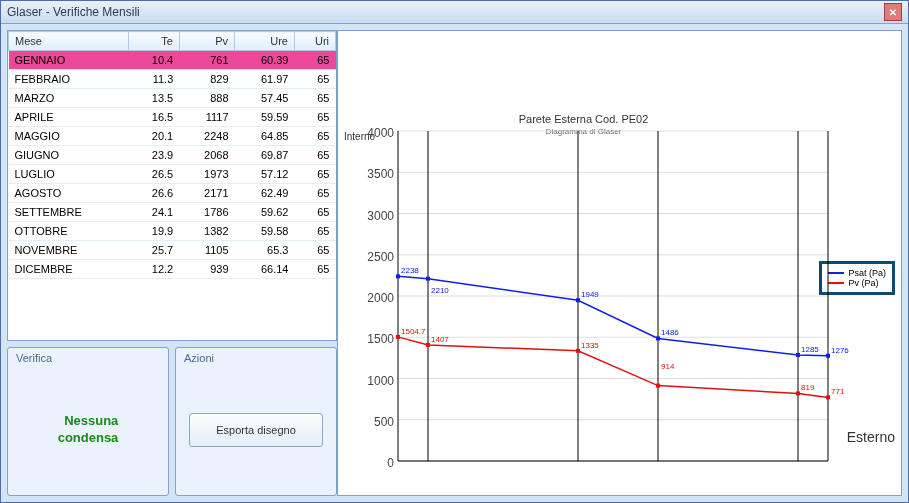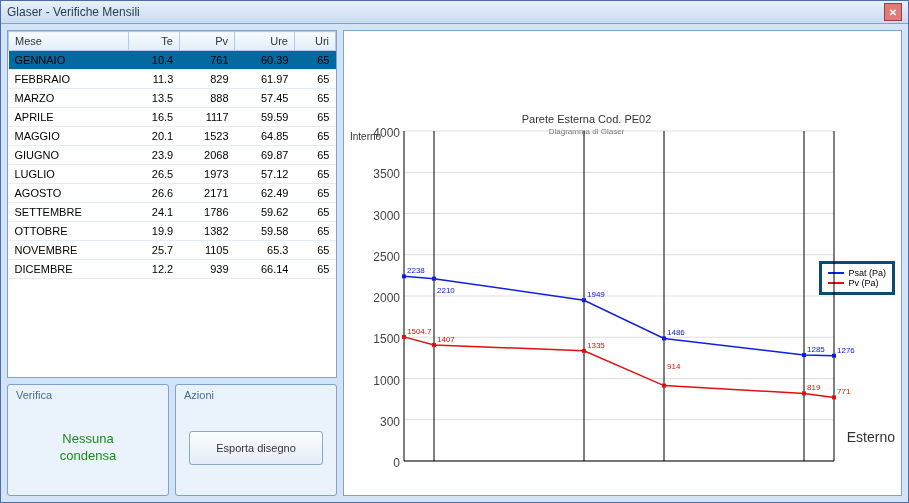--- a/index.html
+++ b/index.html
@@ -1,35 +1,35 @@
 <!DOCTYPE html>
 <html><head>
 <meta charset="utf-8">
 <style>
 html,body{margin:0;padding:0;font-family:Tahoma,Arial,sans-serif;font-size:11px;background:#d4e4f7;width:909px;height:503px;overflow:hidden}
 .window{width:909px;height:503px;display:flex;flex-direction:column;background:#d4e4f7;border:1px solid #4b6ea9;box-sizing:border-box}
 .titlebar{height:22px;background:linear-gradient(#e9f1fb,#c9dbf1);display:flex;align-items:center;padding:0 6px;border-bottom:1px solid #7da2ce;color:#2b3c55;font-size:12px}
 .titlebar .title{flex:1}
 .titlebar .close{width:16px;height:16px;background:#e07b7b;border:1px solid #a23b3b;display:flex;align-items:center;justify-content:center;color:#fff;font-weight:bold;font-size:10px;cursor:pointer}
-.content{flex:1;display:flex;gap:6px;padding:6px;box-sizing:border-box}
+.content{flex:1;display:flex;padding:6px;box-sizing:border-box}
 .left{width:330px;display:flex;flex-direction:column;gap:6px}
 .right{flex:1;background:#fff;border:1px solid #7da2ce;position:relative}
 .tablewrap{flex:1;background:#fff;border:1px solid #7da2ce;overflow:auto}
 table{width:100%;border-collapse:collapse;font-size:11px}
 th{background:linear-gradient(#f7fbff,#e1edfa);border:1px solid #b5cae1;padding:3px 6px;font-weight:normal;color:#333}
 th.left-al{text-align:left}
 th.right-al{text-align:right}
 td{border-bottom:1px solid #e3ecf7;padding:3px 6px}
 td.r{text-align:right}
-tr.sel td{background:#0369a1}
-.bottom-panels{display:flex;gap:6px;height:112px}
+tr.sel td{background:#ec4899}
+.bottom-panels{display:flex;gap:6px;height:149px}
 .panel{flex:1;background:#eaf2fb;border:1px solid #7da2ce;border-radius:3px;padding:4px 8px;box-sizing:border-box;display:flex;flex-direction:column}
 .panel-title{color:#4a6a94;font-size:11px;margin-bottom:4px}
 .panel-body{flex:1;display:flex;align-items:center;justify-content:center}
-.nessuna{color:#1b8a1b;font-weight:normal;text-align:center;font-size:13px;line-height:1.3}
+.nessuna{color:#1b8a1b;font-weight:bold;text-align:right;font-size:13px;line-height:1.3}
 .btn{background:linear-gradient(#fdfdfd,#e4edf8);border:1px solid #8aa8cc;border-radius:3px;padding:10px 26px;cursor:pointer;font-family:inherit;font-size:11px;color:#333}
 .chart-title{position:absolute;top:82px;left:0;right:72px;text-align:center;font-size:11px;color:#333}
 .chart-sub{position:absolute;top:96px;left:0;right:72px;text-align:center;font-size:8px;color:#666}
 .interno{position:absolute;top:100px;left:6px;font-size:10px;color:#333}
 .esterno{position:absolute;bottom:50px;right:6px;font-size:14px;color:#333}
 .legend{position:absolute;right:6px;top:230px;border:3px solid #0c4a6e;background:#fff;padding:4px 6px;font-size:9px}
 .legend-row{display:flex;align-items:center;gap:4px;white-space:nowrap}
 .lgline{width:16px;height:2px}
 .plot{position:absolute;left:60px;top:100px;width:430px;height:330px}
 .axis-label{position:absolute;font-size:12px;color:#444;text-align:right}
@@ -81,21 +81,21 @@
               <tr>
                 <td>APRILE</td>
                 <td class="r">16.5</td>
                 <td class="r">1117</td>
                 <td class="r">59.59</td>
                 <td class="r">65</td>
               </tr>
               <tr>
                 <td>MAGGIO</td>
                 <td class="r">20.1</td>
-                <td class="r">1523</td>
+                <td class="r">2248</td>
                 <td class="r">64.85</td>
                 <td class="r">65</td>
               </tr>
               <tr>
                 <td>GIUGNO</td>
                 <td class="r">23.9</td>
                 <td class="r">2068</td>
                 <td class="r">69.87</td>
                 <td class="r">65</td>
               </tr>
@@ -212,21 +212,21 @@
           </svg>
       </div>
       <div id="ylabels">
           <div class="axis-label" style="left: 26px; width: 30px; top: 95px;">4000</div>
           <div class="axis-label" style="left: 26px; width: 30px; top: 136.25px;">3500</div>
           <div class="axis-label" style="left: 26px; width: 30px; top: 177.5px;">3000</div>
           <div class="axis-label" style="left: 26px; width: 30px; top: 218.75px;">2500</div>
           <div class="axis-label" style="left: 26px; width: 30px; top: 260px;">2000</div>
           <div class="axis-label" style="left: 26px; width: 30px; top: 301.25px;">1500</div>
           <div class="axis-label" style="left: 26px; width: 30px; top: 342.5px;">1000</div>
-          <div class="axis-label" style="left: 26px; width: 30px; top: 383.75px;">300</div>
+          <div class="axis-label" style="left: 26px; width: 30px; top: 383.75px;">500</div>
           <div class="axis-label" style="left: 26px; width: 30px; top: 425px;">0</div>
         </div>
       <div id="dlabels">
           <div class="data-label" style="color: rgb(16, 32, 224); left: 63px; top: 235.365px;">2238</div>
           <div class="data-label" style="color: rgb(16, 32, 224); left: 93px; top: 255px;">2210</div>
           <div class="data-label" style="color: rgb(16, 32, 224); left: 243px; top: 259.207px;">1949</div>
           <div class="data-label" style="color: rgb(16, 32, 224); left: 323px; top: 297.405px;">1486</div>
           <div class="data-label" style="color: rgb(16, 32, 224); left: 463px; top: 313.988px;">1285</div>
           <div class="data-label" style="color: rgb(16, 32, 224); left: 493px; top: 314.73px;">1276</div>
           <div class="data-label" style="color: rgb(224, 16, 16); left: 63px; top: 295.862px;">1504.7</div>

